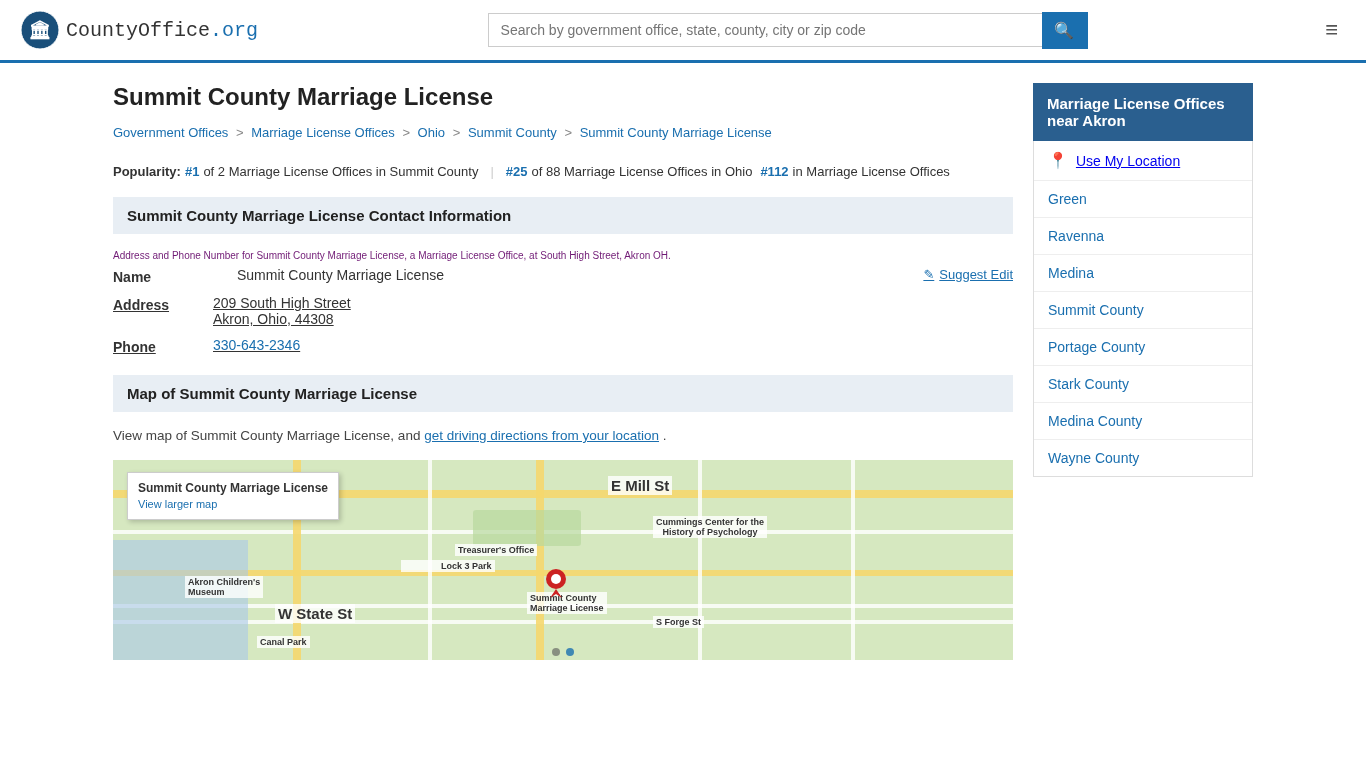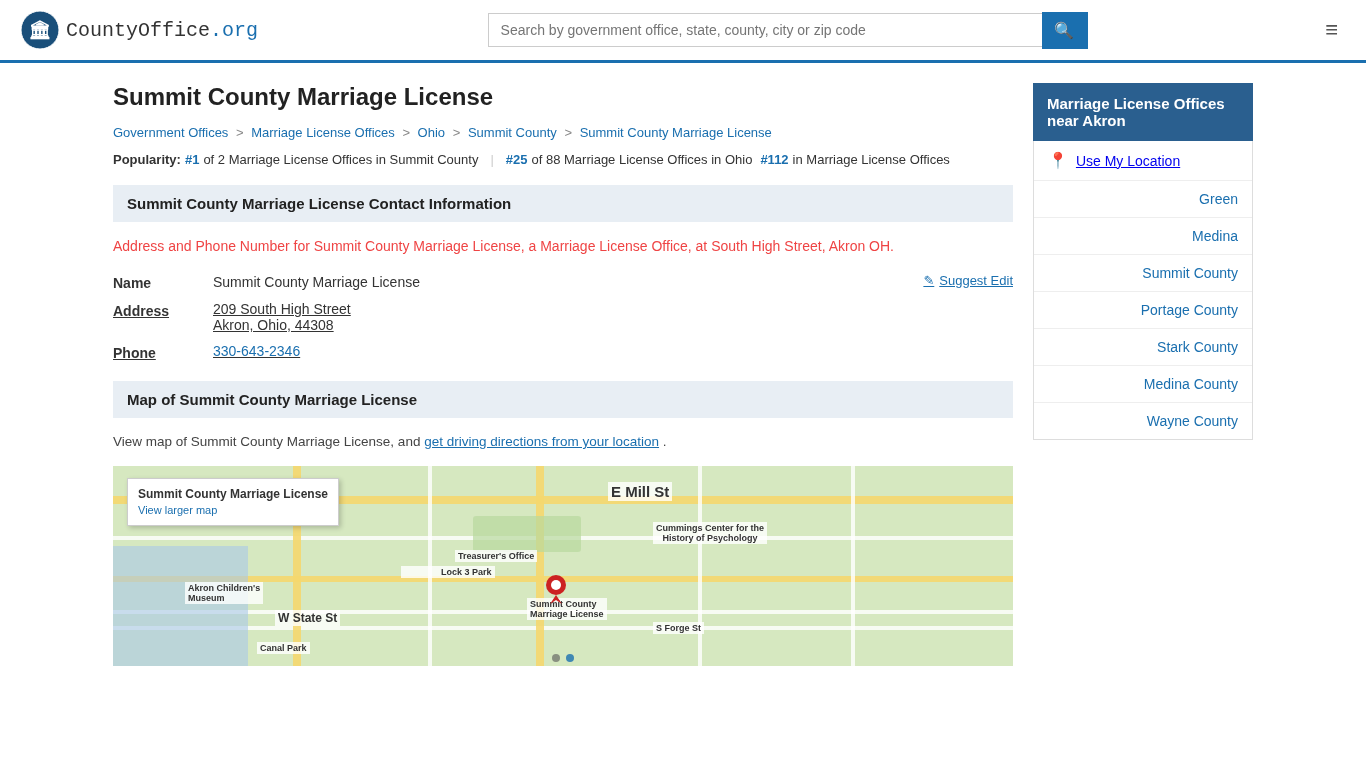--- a/index.html
+++ b/index.html
@@ -89,21 +89,21 @@
       font-size: 24px;
       font-weight: bold;
       color: #222;
       margin-bottom: 14px;
     }
 
     
     .breadcrumb {
       font-size: 13px;
       color: #555;
-      margin-bottom: 12px;
+      margin-bottom: 24px;
     }
     .breadcrumb a {
       color: #1a6faf;
       text-decoration: none;
     }
     .breadcrumb span { color: #888; margin: 0 4px; }
 
     
     .popularity {
       font-size: 13px;
@@ -122,23 +122,23 @@
       background: #e8eef4;
       padding: 10px 14px;
       font-size: 15px;
       font-weight: bold;
       color: #222;
       margin-bottom: 14px;
     }
 
     
     .info-description {
-      font-size: 14px;
-      color: #ef4444;
-      margin-bottom: 16px;
+      font-size: 10px;
+      color: #701a75;
+      margin-bottom: 4px;
       line-height: 1.5;
     }
     .info-row {
       display: flex;
       align-items: flex-start;
       margin-bottom: 10px;
       text-decoration: underline;
     }
     .info-label {
       font-weight: bold;
@@ -199,21 +199,20 @@
 
     .sidebar-content {
       border: 1px solid #ddd;
       border-top: none;
     }
 
     .sidebar-item {
       padding: 10px 14px;
       border-bottom: 1px solid #eee;
       cursor: pointer;
-      text-align: right;
     }
     .sidebar-item:last-child { border-bottom: none; }
 
     .sidebar-item a {
       color: #1a6faf;
       text-decoration: none;
       font-size: 14px;
     }
 
     .sidebar-use-location {
@@ -320,21 +319,21 @@
       <br style="width:100%;flex-basis:100%;height:0;">
       <span class="hash">#112</span>
       <span>in Marriage License Offices</span>
     </div>
 
     <div class="section-header">Summit County Marriage License Contact Information</div>
 
     <p class="info-description">Address and Phone Number for Summit County Marriage License, a Marriage License Office, at South High Street, Akron OH.</p>
 
     <div class="name-row">
-      <div style="display:flex;align-items:center;flex:1;">
+      <div style="display:flex;align-items:flex-start;flex:1;gap:24px;">
         <span class="info-label">Name</span>
         <span class="info-value">Summit County Marriage License</span>
       </div>
       <button class="suggest-edit-btn">
         <span>✎</span>
         <span>Suggest Edit</span>
       </button>
     </div>
 
     <div class="info-row">
@@ -378,21 +377,21 @@
         <div style="position:absolute;background:#b8d99e;top:25%;left:40%;width:12%;height:18%;border-radius:3px;opacity:0.7;"></div>
 
         <div style="position:absolute;background:#a8c8e8;top:40%;left:0;width:15%;height:60%;opacity:0.6;"></div>
 
         <div class="map-label" style="top:8%;left:55%;">E Mill St</div>
         <div class="map-label" style="top:28%;left:60%;font-size:9px;text-align:center;">Cummings Center for the<br>History of Psychology</div>
         <div class="map-label" style="top:42%;left:38%;font-size:9px;">Treasurer's Office</div>
         <div class="map-label" style="top:58%;left:8%;font-size:9px;">Akron Children's<br>Museum</div>
         <div class="map-label" style="top:50%;left:32%;font-size:9px;padding-left:40px;">Lock 3 Park</div>
         <div class="map-label" style="top:66%;left:46%;font-size:9px;">Summit County<br>Marriage License</div>
-        <div class="map-label" style="top:72%;left:18%;font-size:12px;">W State St</div>
+        <div class="map-label" style="top:72%;left:18%;font-size:15px;">W State St</div>
         <div class="map-label" style="top:78%;left:60%;font-size:9px;">S Forge St</div>
         <div class="map-label" style="top:88%;left:16%;font-size:9px;">Canal Park</div>
 
         <div style="position:absolute;top:54%;left:48%;z-index:10;">
           <svg width="22" height="30" viewBox="0 0 22 30">
             <ellipse cx="11" cy="11" rx="10" ry="10" fill="#cc2222"></ellipse>
             <path d="M11 21 L5 30 L11 26 L17 30 Z" fill="#cc2222"></path>
             <circle cx="11" cy="11" r="5" fill="#fff"></circle>
           </svg>
         </div>
@@ -414,20 +413,23 @@
     <div class="sidebar-header">Marriage License Offices near Akron</div>
     <div class="sidebar-content">
       <div class="sidebar-use-location">
         <span class="location-pin">📍</span>
         <a href="#">Use My Location</a>
       </div>
       <div class="sidebar-item">
         <a href="#">Green</a>
       </div>
       <div class="sidebar-item">
+        <a href="#">Ravenna</a>
+      </div>
+      <div class="sidebar-item">
         <a href="#">Medina</a>
       </div>
       <div class="sidebar-item">
         <a href="#">Summit County</a>
       </div>
       <div class="sidebar-item">
         <a href="#">Portage County</a>
       </div>
       <div class="sidebar-item">
         <a href="#">Stark County</a>

